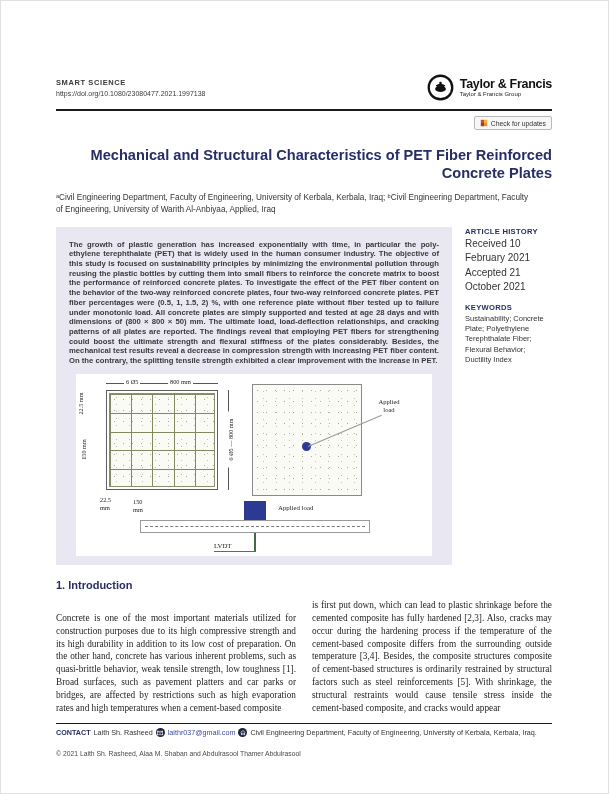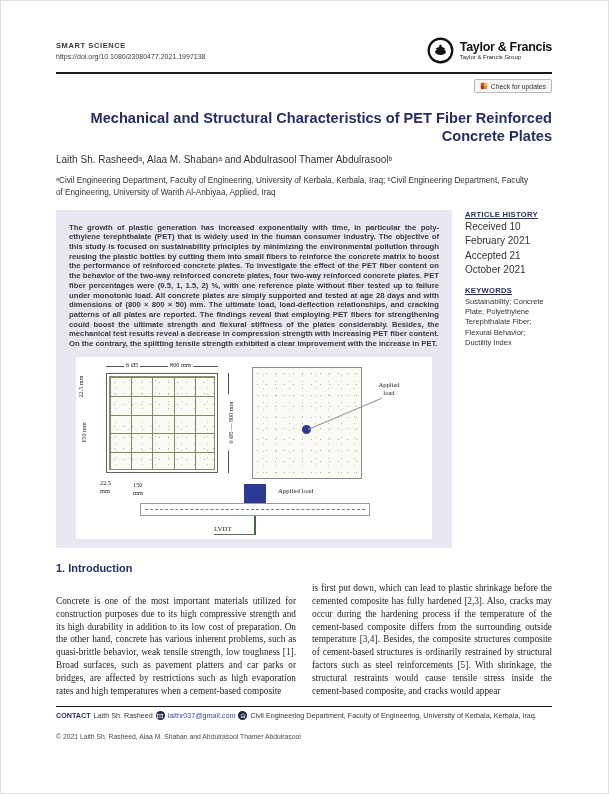--- a/index.html
+++ b/index.html
@@ -3,21 +3,21 @@
 <meta charset="utf-8">
 <style>
   * { margin:0; padding:0; box-sizing:border-box; }
   html,body { background:#fff; }
   body {
     width:609px; height:794px;
     font-family:"Liberation Sans", sans-serif;
     color:#333; position:relative; overflow:hidden;
     border:1px solid #e0e0e0;
   }
-  .page { padding:40px 56px 0 55px; }
+  .page { padding:40px 56px 0 55px;margin-top:37px; }
 
   
   .hdr-row { display:flex; justify-content:space-between; align-items:flex-start; }
   .journal-name { font-size:7.5px; letter-spacing:0.6px; color:#3a3a3a; font-weight:bold; }
   .doi { font-size:7px; color:#3a3a3a; margin-top:3px; }
   .logo-wrap { display:flex; align-items:center; gap:6px; margin-top:-4px; }
   .logo-circle { width:27px; height:27px; flex:none; }
   .logo-text .tf-main { font-size:12.5px; font-weight:bold; color:#111; letter-spacing:-0.3px; line-height:1; }
   .logo-text .tf-sub { font-size:6px; color:#222; margin-top:1px; }
   .hdr-rule { border:none; border-top:2px solid #1a1a1a; margin-top:8px; }
@@ -32,21 +32,21 @@
   .title { margin-top:16px; font-size:14.6px; font-weight:bold; color:#272e66; line-height:1.25;text-align:right; }
   .authors { margin-top:9px; font-size:10px; color:#333; }
   .affils { margin-top:10px; font-size:8.2px; color:#333; line-height:1.35; width:97%; }
 
   
   .abstract-row { display:flex; margin-top:12px; }
   .panel { width:396px; flex:none; background:#e9e7f2; padding:10px 13px 9px 13px; }
   .sec-head { font-size:7.6px; font-weight:bold; color:#272e66; letter-spacing:0.3px; }
   .abstract-text { margin-top:3px; font-size:7.7px; line-height:1.26; text-align:justify; color:#3a3a3a;font-weight:bold; }
   .sidebar { margin-left:13px; flex:1; }
-  .sidebar .sec-head { margin-top:0;text-decoration:underline; }
+  .sidebar .sec-head { margin-top:0; }
   .sidebar .sb-item { font-size:10px; color:#333; line-height:1.4; margin-top:1px; }
   .sidebar .kw { margin-top:2px; font-size:7.5px; color:#333; line-height:1.38; }
   .sb-gap { height:9px; }
 
   
   .figure-box { position:relative; background:#fff; width:356px; height:182px; margin:8px auto 0 auto; font-family:"Liberation Serif", serif; }
   .stipple {
     background-color:#fbfbf6;
     background-image:
       radial-gradient(circle, #a9ac93 0.6px, transparent 0.95px),
@@ -140,21 +140,20 @@
         <path d="M1 1 h4 v4 h-4 z" fill="#d44a27"></path>
         <path d="M5 5 h4 v4 h-4 z" fill="#ef8a33"></path>
         <path d="M5 1 h4 v4 h-4 z" fill="#f3b13c"></path>
         <path d="M1 5 h4 v4 h-4 z" fill="#a33a22"></path>
       </svg>
       <span>Check for updates</span>
     </span>
   </div>
 
   <h1 class="title">Mechanical and Structural Characteristics of PET Fiber Reinforced Concrete Plates</h1>
-  <div class="authors">Laith Sh. Rasheedᵃ, Alaa M. Shabanᵃ and Abdulrasool Thamer Abdulrasoolᵇ</div>
   <div class="affils">ᵃCivil Engineering Department, Faculty of Engineering, University of Kerbala, Kerbala, Iraq; ᵇCivil Engineering Department, Faculty of Engineering, University of Warith Al-Anbiyaa, Applied, Iraq</div>
 
   <div class="abstract-row">
     <div class="panel">
       <div class="abstract-text">The growth of plastic generation has increased exponentially with time, in particular the poly- ethylene terephthalate (PET) that is widely used in the human consumer industry. The objective of this study is focused on sustainability principles by minimizing the environmental pollution through reusing the plastic bottles by cutting them into small fibers to reinforce the concrete matrix to boost the performance of reinforced concrete plates. To investigate the effect of the PET fiber content on the behavior of the two-way reinforced concrete plates, four two-way reinforced concrete plates. PET fiber percentages were (0.5, 1, 1.5, 2) %, with one reference plate without fiber tested up to failure under monotonic load. All concrete plates are simply supported and tested at age 28 days and with dimensions of (800 × 800 × 50) mm. The ultimate load, load-deflection relationships, and cracking patterns of all plates are reported. The findings reveal that employing PET fibers for strengthening could boost the ultimate strength and flexural stiffness of the plates considerably. Besides, the mechanical test results reveal a decrease in compression strength with increasing PET fiber content. On the contrary, the splitting tensile strength exhibited a clear improvement with the increase in PET.</div>
 
       <div class="figure-box">
 
         <div class="dim-top"></div>
         <span class="dim-lab lab-top-bars">6 Ø5</span>

